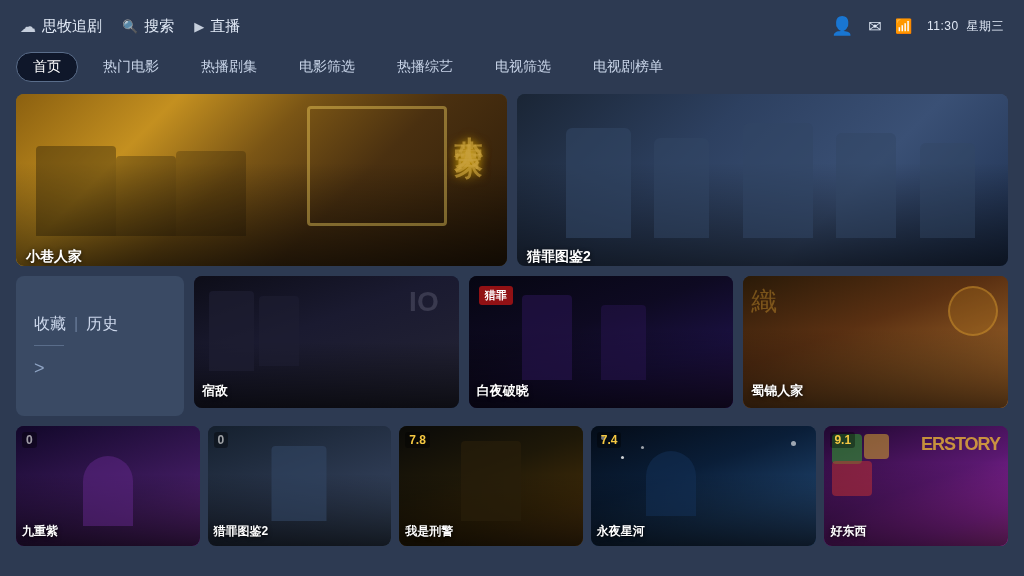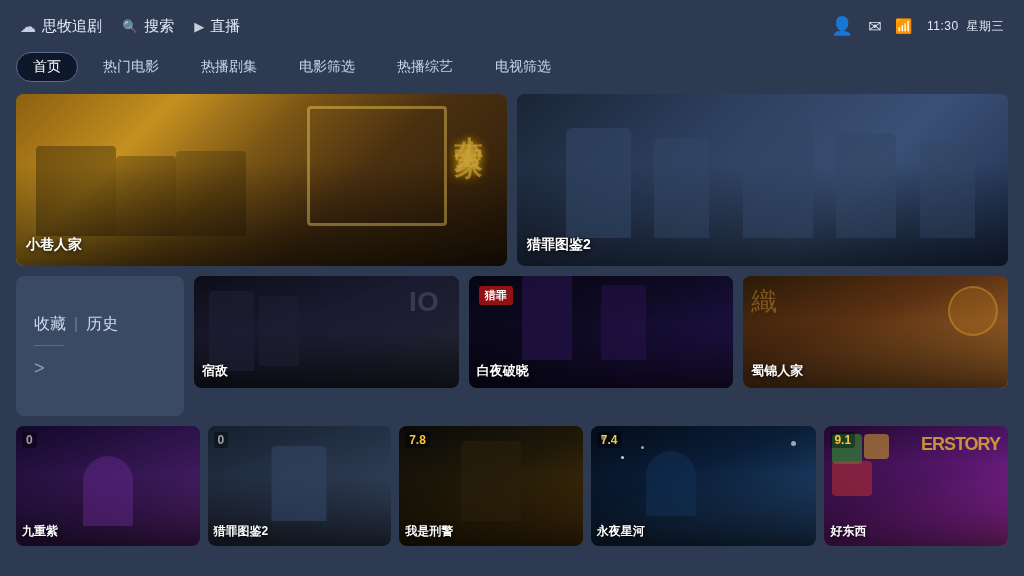--- a/index.html
+++ b/index.html
@@ -90,21 +90,21 @@
     .banner-card {
       flex: 1;
       height: 172px;
       border-radius: 8px;
       overflow: hidden;
       position: relative;
       background: #1a2438;
     }
     .banner-card .card-title {
       position: absolute;
-      bottom: 12px;
+      bottom: 0;
       left: 10px;
       font-size: 14px;
       font-weight: 600;
       text-shadow: 0 1px 4px rgba(0,0,0,0.8);
     }
 
     
     .bg-xiaoxiang {
       background: linear-gradient(135deg, #8b6914 0%, #c4952a 30%, #6b4f1a 60%, #3d2e0e 100%);
       position: relative;
@@ -138,21 +138,21 @@
       margin-bottom: 4px;
     }
     .favorites-arrow {
       font-size: 18px;
       color: #8fa4c4;
       margin-top: 6px;
     }
 
     .medium-card {
       flex: 1;
-      height: 112px;
+      height: 132px;
       border-radius: 8px;
       overflow: hidden;
       position: relative;
       background: #1a2438;
     }
     .medium-card .card-title {
       position: absolute;
       bottom: 8px;
       left: 8px;
       font-size: 13px;
@@ -246,20 +246,21 @@
   </div>
 </div>
 
 <div class="nav-bar">
   <div class="nav-tab active">首页</div>
   <div class="nav-tab">热门电影</div>
   <div class="nav-tab">热播剧集</div>
   <div class="nav-tab">电影筛选</div>
   <div class="nav-tab">热播综艺</div>
   <div class="nav-tab">电视筛选</div>
+  <div class="nav-tab">电视剧榜单</div>
 </div>
 
 <div class="content">
 
   <div class="row-banners">
     <div class="banner-card bg-xiaoxiang">
 
       <div style="position:absolute;inset:0;background:linear-gradient(135deg,#8b6010 0%,#c49020 25%,#7a5515 45%,#4a3010 65%,#2a1a08 100%);"></div>
       <div style="position:absolute;inset:0;background:linear-gradient(to bottom, rgba(0,0,0,0) 40%, rgba(0,0,0,0.6) 100%);"></div>
 

